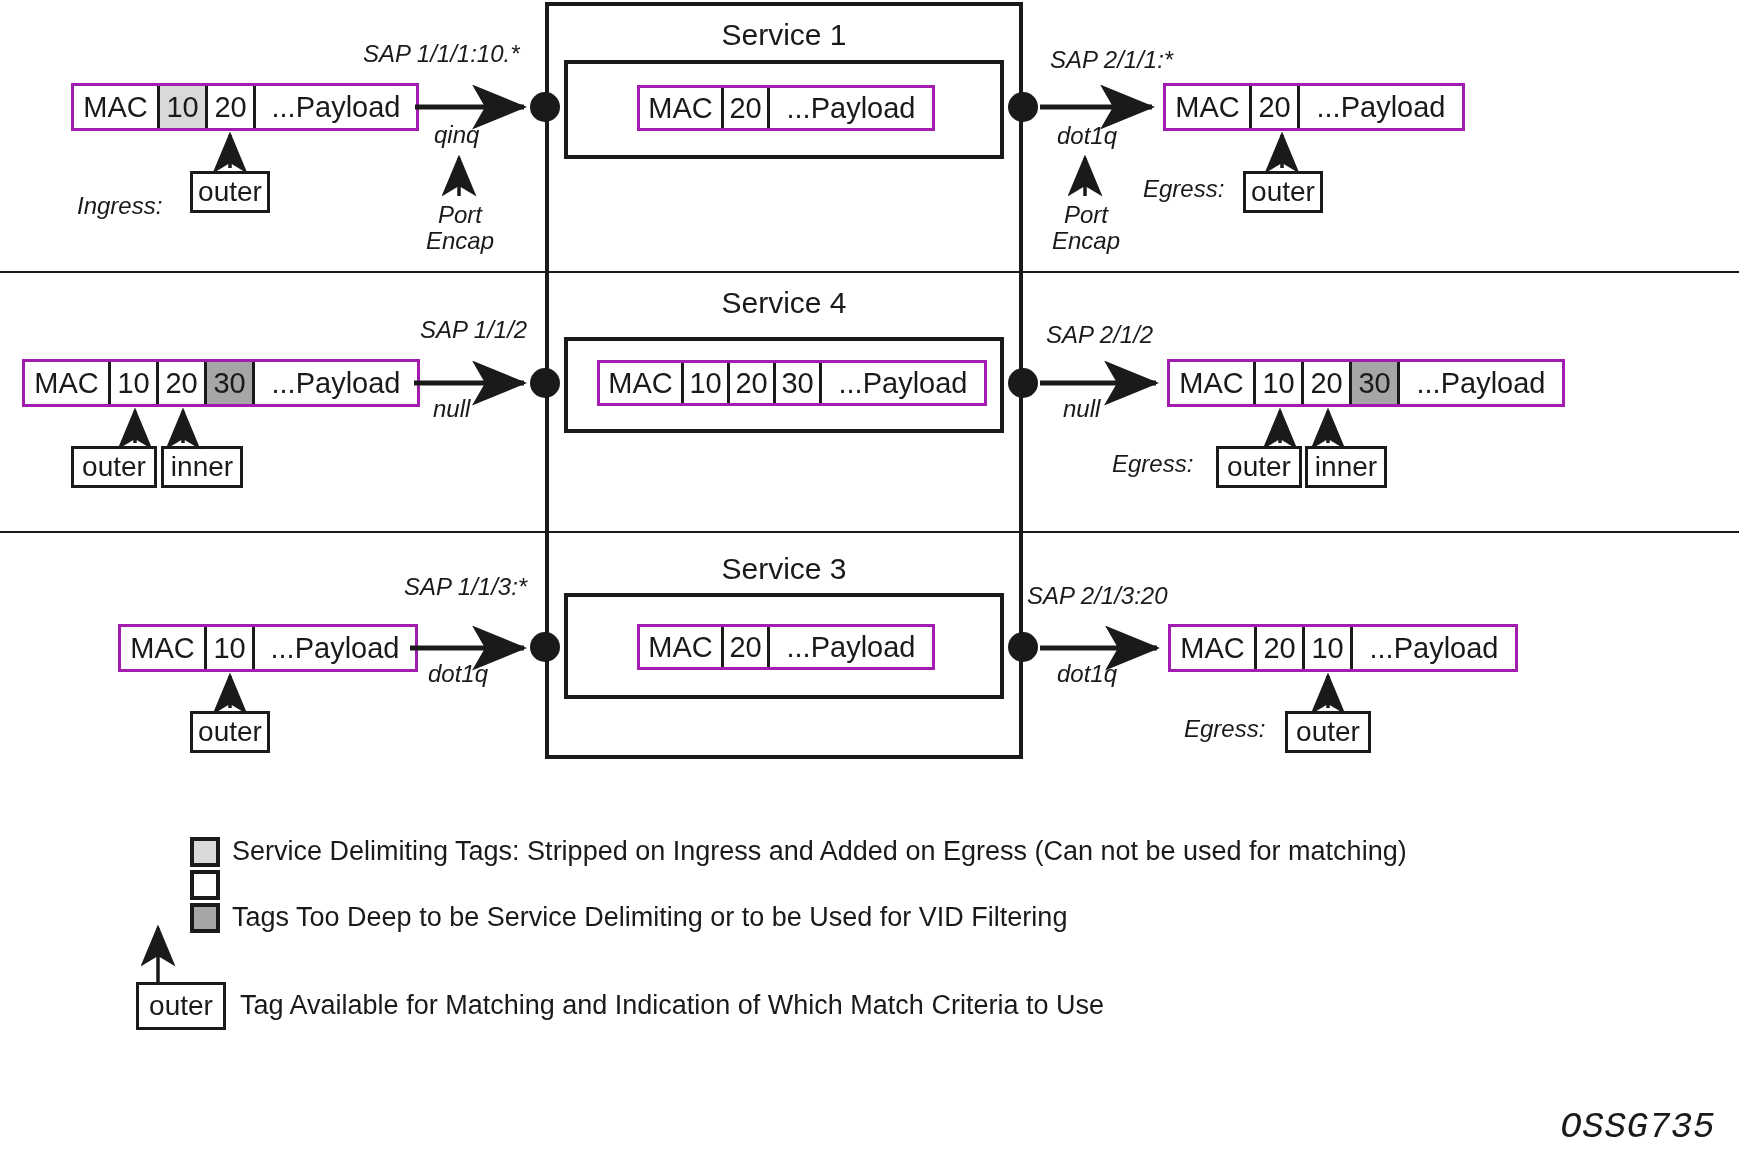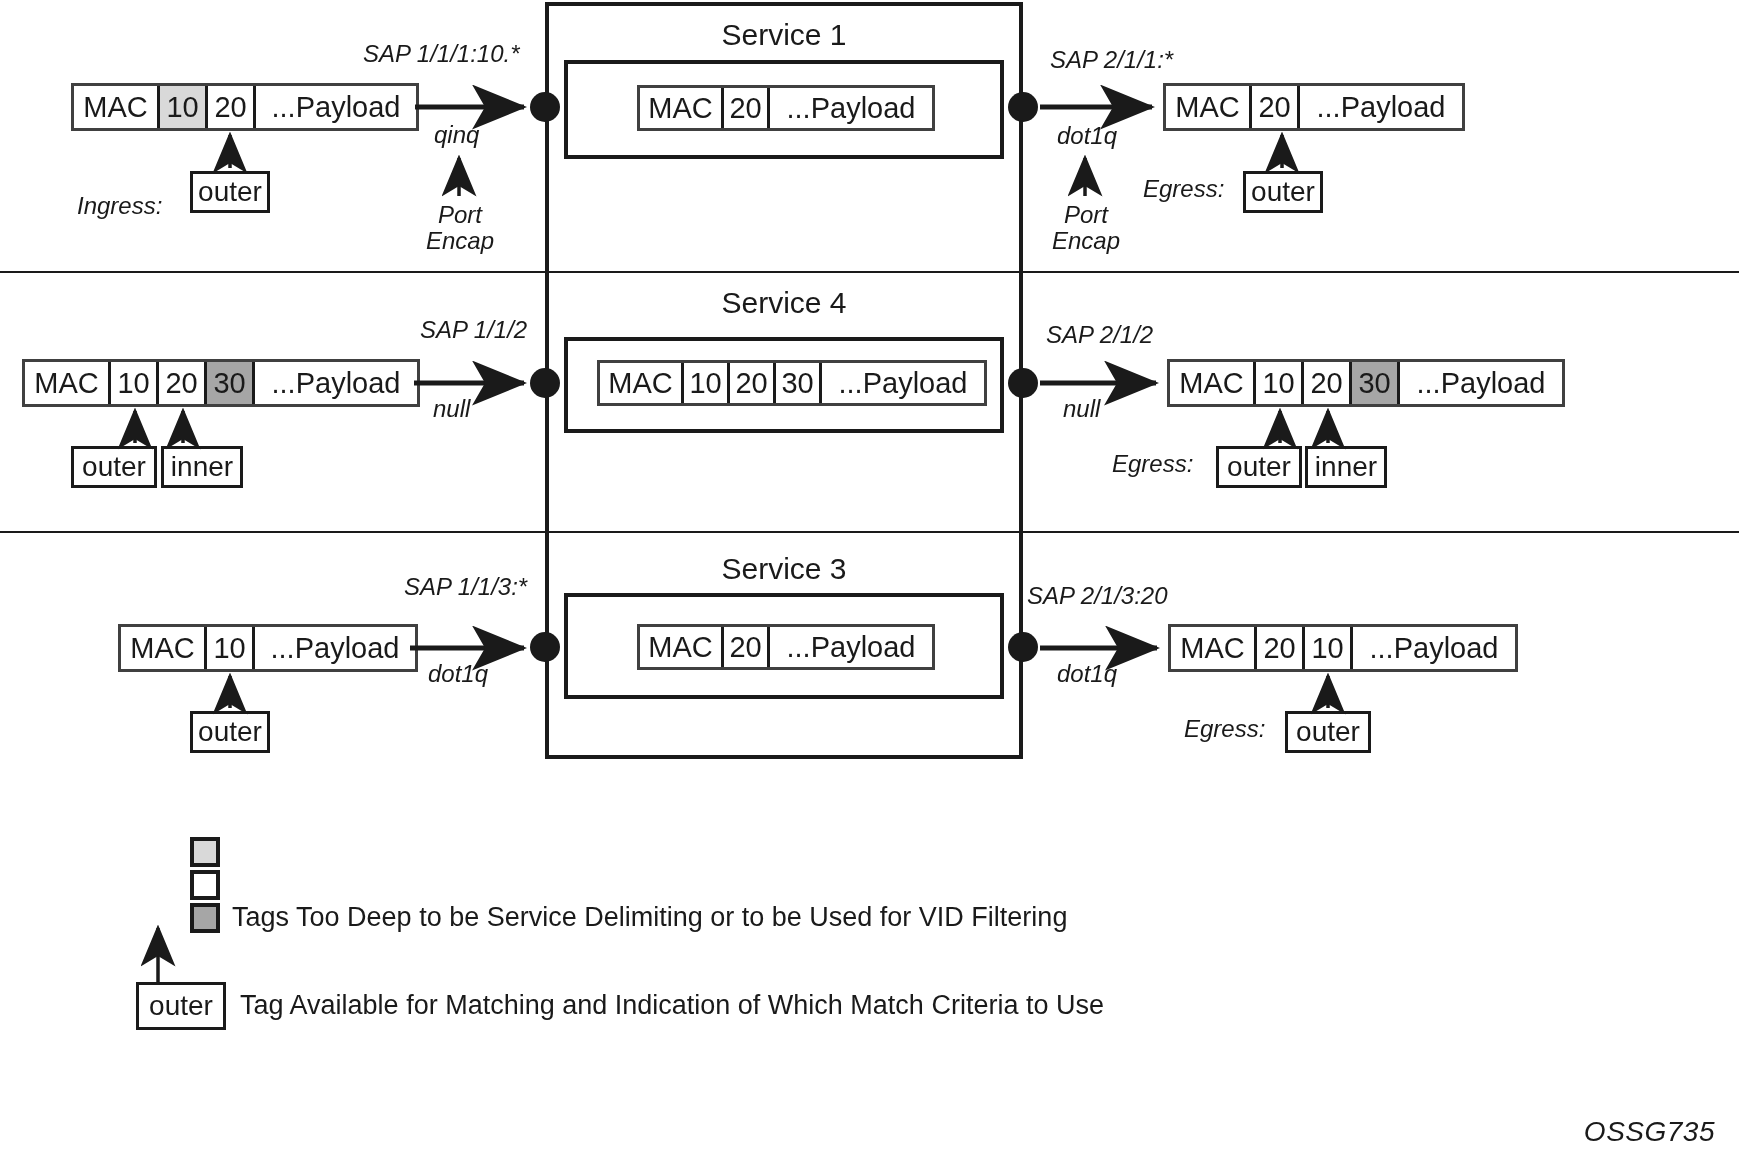--- a/index.html
+++ b/index.html
@@ -15,21 +15,21 @@
     position:absolute;left:545px;top:2px;width:478px;height:757px;
     border:4px solid #1a1a1a;box-sizing:border-box;background:transparent;
   }
 
   
   .row-divider{position:absolute;left:0;width:1739px;height:2px;background:#1a1a1a;}
 
   
   .frame{
     position:absolute;display:flex;align-items:stretch;
-    border:3px solid #404040;background:#fff;box-sizing:border-box;
+    border:3px solid #a21caf;background:#fff;box-sizing:border-box;
     height:46px;
   }
   .frame .cell{
     display:flex;align-items:center;justify-content:center;
     border-right:3px solid #1a1a1a;box-sizing:border-box;
     font-size:29px;line-height:1;padding:0 9px;white-space:nowrap;
     background:#fff;
   }
   .frame .cell:last-child{border-right:none;}
   .cell.light{background:#d9d9d9;}
@@ -75,22 +75,22 @@
   .legend-row.last{margin-top:57px;align-items:center;}
   .legend-tagbox{
     width:90px;height:48px;border:3px solid #1a1a1a;box-sizing:border-box;background:#fff;
     display:flex;align-items:center;justify-content:center;font-size:28px;
     margin-left:-54px;margin-right:14px;flex:0 0 auto;
   }
 
   
   .figid{
     position:absolute;right:24px;bottom:14px;
-    font-family:Liberation Sans, sans-serif;
-    font-style:italic;font-size:28px;letter-spacing:.5px;
+    font-family:Liberation Mono, monospace;
+    font-style:italic;font-size:36px;letter-spacing:.5px;
   }
 </style>
 </head>
 <body>
 
 <div class="canvas">
 
   <div class="row-divider" style="top:271px;"></div>
   <div class="row-divider" style="top:531px;"></div>
 
@@ -248,20 +248,21 @@
     <line x1="230" y1="708" x2="230" y2="676" stroke="#1a1a1a" stroke-width="3.5" marker-end="url(#ahs)"></line>
 
     <line x1="1328" y1="708" x2="1328" y2="676" stroke="#1a1a1a" stroke-width="3.5" marker-end="url(#ahs)"></line>
 
     <line x1="158" y1="1000" x2="158" y2="928" stroke="#1a1a1a" stroke-width="3.5" marker-end="url(#ahs)"></line>
   </svg>
 
   <div class="legend">
     <div class="legend-row">
       <div class="legend-swatch light"></div>
+      <div class="legend-text">Service Delimiting Tags: Stripped on Ingress and Added on Egress (Can not be used for matching)</div>
     </div>
     <div class="legend-row">
       <div class="legend-swatch"></div>
     </div>
     <div class="legend-row">
       <div class="legend-swatch dark"></div>
       <div class="legend-text">Tags Too Deep to be Service Delimiting or to be Used for VID Filtering</div>
     </div>
     <div class="legend-row last">
       <div class="legend-tagbox">outer</div>

